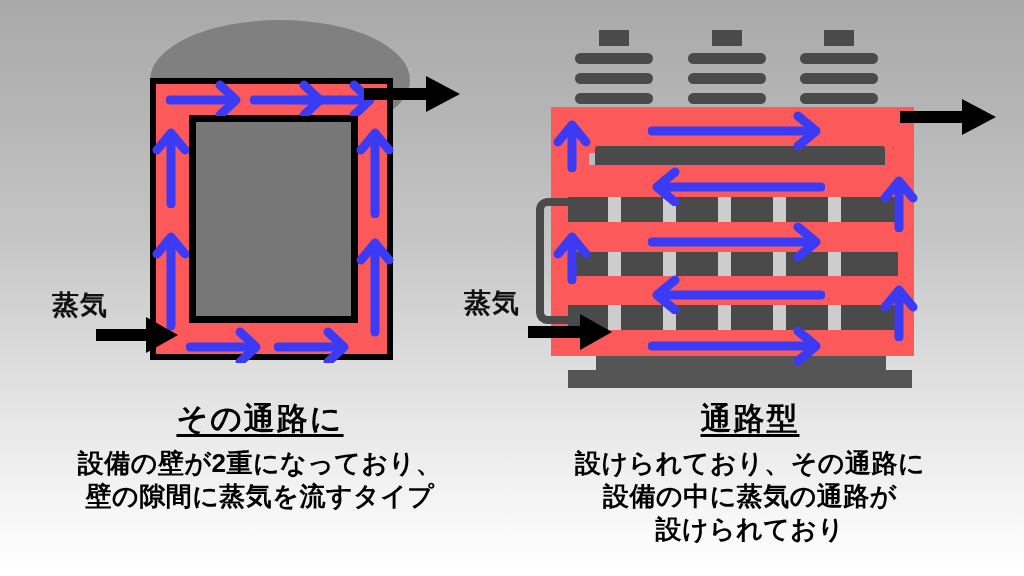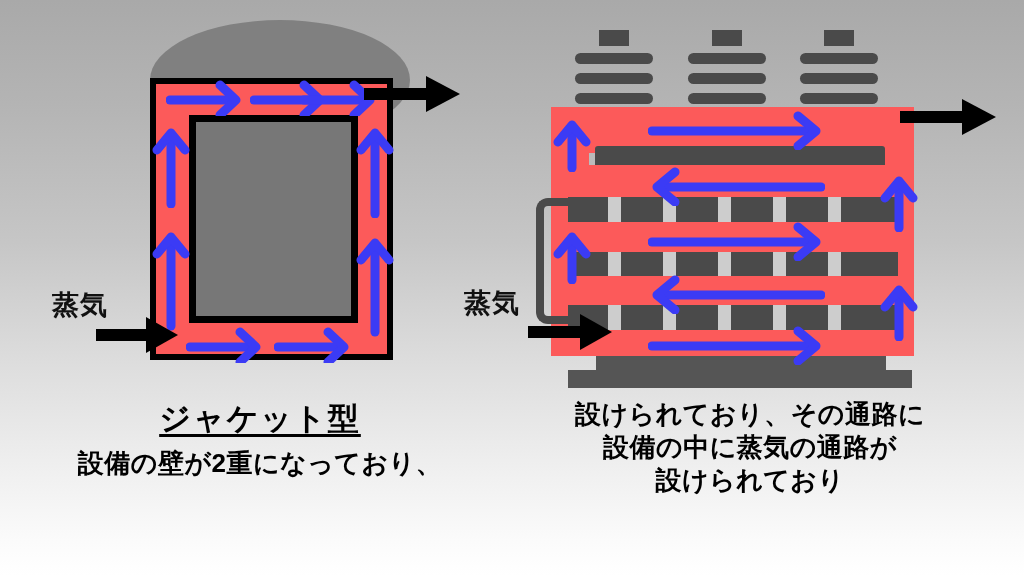--- a/index.html
+++ b/index.html
@@ -289,23 +289,25 @@
     <svg class="arr" style="left:528px;top:310px;" width="88" height="44" viewBox="0 0 88 44">
       <g fill="#000">
         <rect x="0" y="16" width="60" height="12"></rect>
         <polygon points="52,4 84,22 52,40"></polygon>
       </g>
     </svg>
     <div class="steam-label" style="left:464px;top:285px;">蒸気</div>
   </div>
 
   <div class="cap-block" style="left:40px;top:398px;width:440px;">
-    <div class="cap-title">ジャケット型</div>
+    <div class="cap-title">その通路に</div>
     <div class="cap-line">設備の壁が2重になっており、</div>
+    <div class="cap-line">壁の隙間に蒸気を流すタイプ</div>
   </div>
 
   <div class="cap-block" style="left:530px;top:398px;width:440px;">
+    <div class="cap-title">通路型</div>
     <div class="cap-line">設けられており、その通路に</div>
     <div class="cap-line">設備の中に蒸気の通路が</div>
     <div class="cap-line">設けられており</div>
   </div>
 
 </div>
 
 </body></html>

